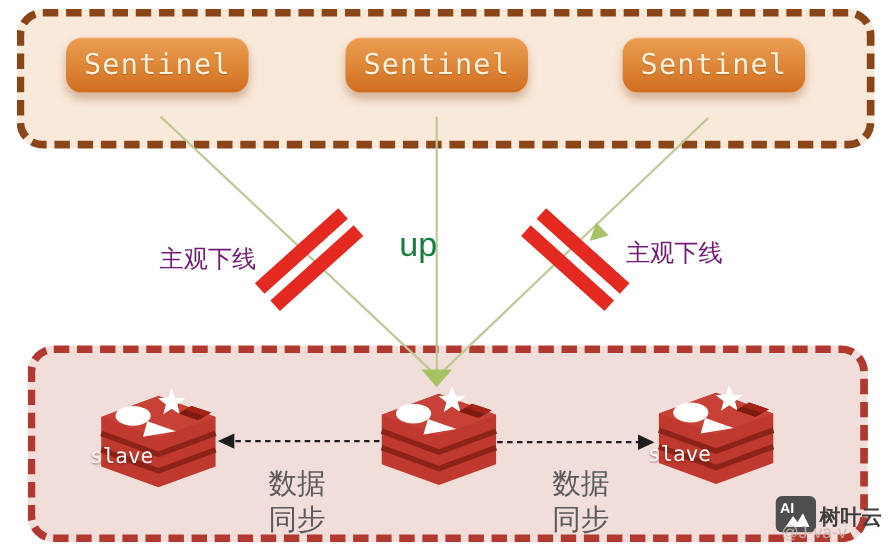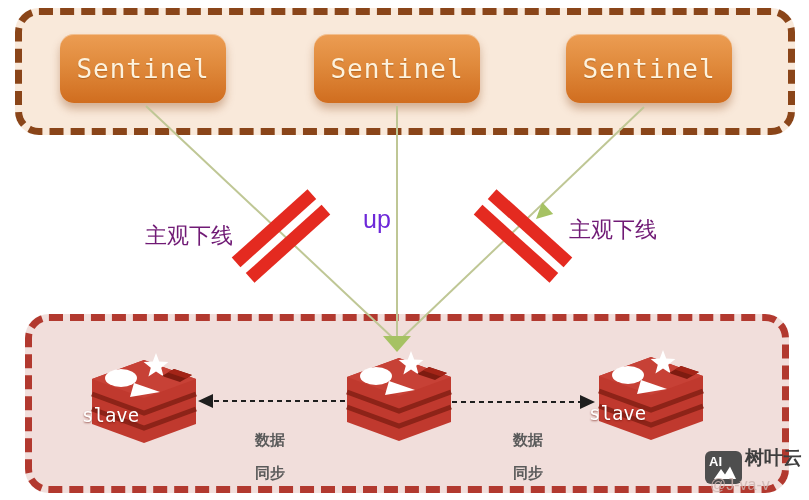--- a/index.html
+++ b/index.html
@@ -6,21 +6,21 @@
   .stage{
     position:relative;width:809px;height:500px;overflow:hidden;
     background:#ffffff;font-family:"Liberation Sans",sans-serif;
   }
   
   .top-box{
     position:absolute;left:15px;top:8px;width:766px;height:113px;
     background:#f9e9da;border:7px dashed #8a4519;border-radius:24px;
   }
   .sentinel{
-    position:absolute;top:34px;width:166px;height:69px;
+    position:absolute;top:34px;width:166px;height:50px;
     background:linear-gradient(180deg,#ec9d53 0%,#e08a3c 45%,#d06d1f 100%);
     border-radius:14px;
     box-shadow:0 6px 9px rgba(140,70,20,.35), inset 0 1px 0 rgba(255,255,255,.35);
     display:flex;align-items:center;justify-content:center;
   }
   .sentinel span{
     font-family:"DejaVu Sans Mono",monospace;font-size:26px;letter-spacing:1px;
     color:#fdf2dd;text-shadow:0 1px 1px rgba(120,60,10,.4);
   }
   .s1{left:60px}.s2{left:314px}.s3{left:566px}
@@ -37,27 +37,27 @@
   .node-label{
     position:absolute;width:124px;text-align:left;
     font-family:"DejaVu Sans Mono",monospace;font-size:19px;color:#ffffff;
     text-shadow:0 1px 2px rgba(110,20,10,.65);
   }
   .nl1{left:82px;top:404px}.nl2{left:337px;top:406px}.nl3{left:589px;top:402px}
   
   .anno{position:absolute;color:#701a75;white-space:nowrap;}
   .offline-left{left:145px;top:221px;font-size:22px;}
   .offline-right{left:569px;top:215px;font-size:22px;}
-  .up-label{left:363px;top:205px;font-size:25px;color:#6d28d9;}
-  .sync{position:absolute;width:64px;text-align:center;font-size:15px;
-        line-height:33px;color:#5a5a5a;font-weight:bold;}
+  .up-label{left:363px;top:205px;font-size:31px;color:#15803d;}
+  .sync{position:absolute;width:64px;text-align:center;font-size:26px;
+        line-height:33px;color:#5a5a5a;}
   .sync-left{left:238px;top:423px}.sync-right{left:496px;top:423px}
   
   .wm-logo{position:absolute;left:705px;top:451px;width:37px;height:33px;}
-  .wm-brand{position:absolute;left:745px;top:445px;font-size:19px;font-weight:bold;color:#3e3e3e;}
+  .wm-brand{position:absolute;left:745px;top:457px;font-size:19px;font-weight:bold;color:#3e3e3e;}
   .wm-handle{position:absolute;left:710px;top:476px;font-size:16px;color:rgba(205,180,175,.85);text-align:center;}
 </style>
 </head>
 <body>
 
 <div class="stage">
 
   <div class="top-box"></div>
 
   <div class="sentinel s1">

